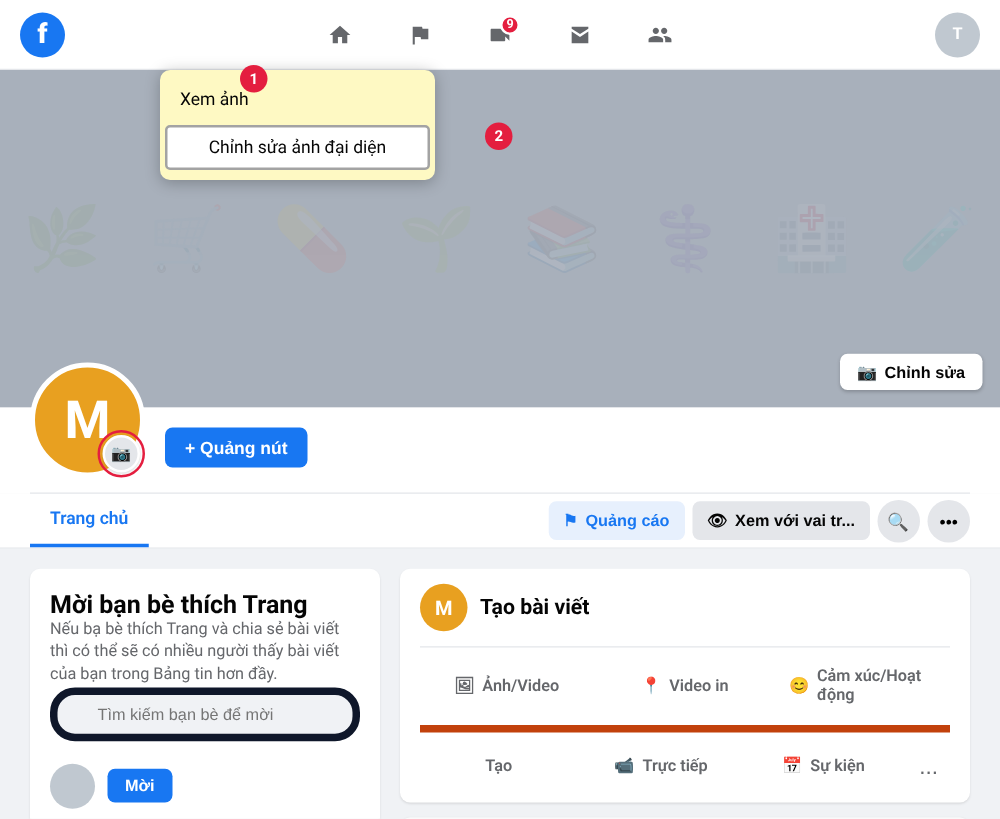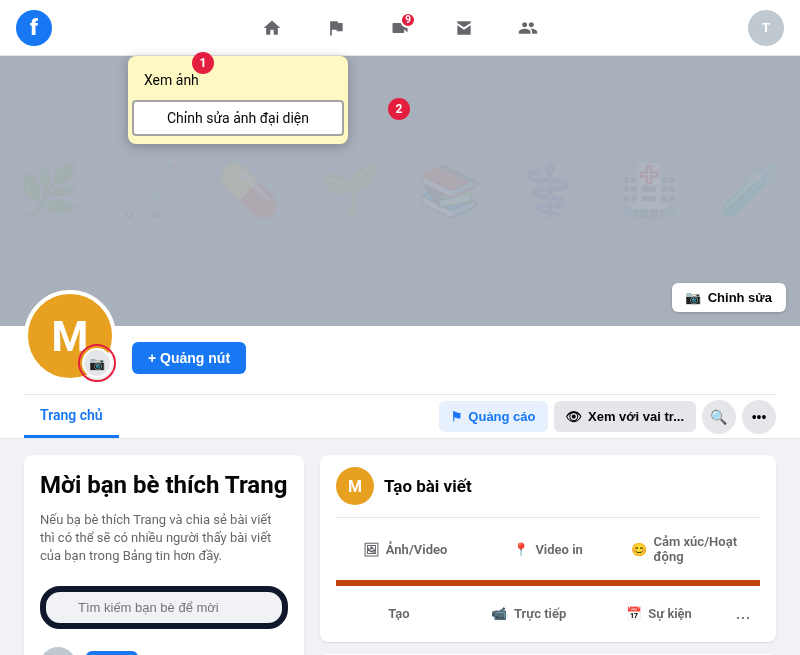--- a/index.html
+++ b/index.html
@@ -336,30 +336,30 @@
 
     
     .card {
       background: white;
       border-radius: 8px;
       padding: 16px;
       margin-bottom: 16px;
       box-shadow: 0 1px 2px rgba(0,0,0,0.1);
     }
     .card-title {
-      font-size: 24px;
+      font-size: 20px;
       font-weight: 700;
       color: #050505;
-      margin-bottom: 12px;
+      margin-bottom: 0;
     }
     .card-desc {
       font-size: 13px;
       color: #65676b;
       line-height: 1.4;
-      margin-bottom: 20px;
+      margin-bottom: 0;
     }
     .search-friends-input {
       width: 100%;
       padding: 8px 12px 8px 32px;
       border: 6px solid #0f172a;
       border-radius: 20px;
       background: #f0f2f5;
       font-size: 13px;
       color: #050505;
       outline: none;

